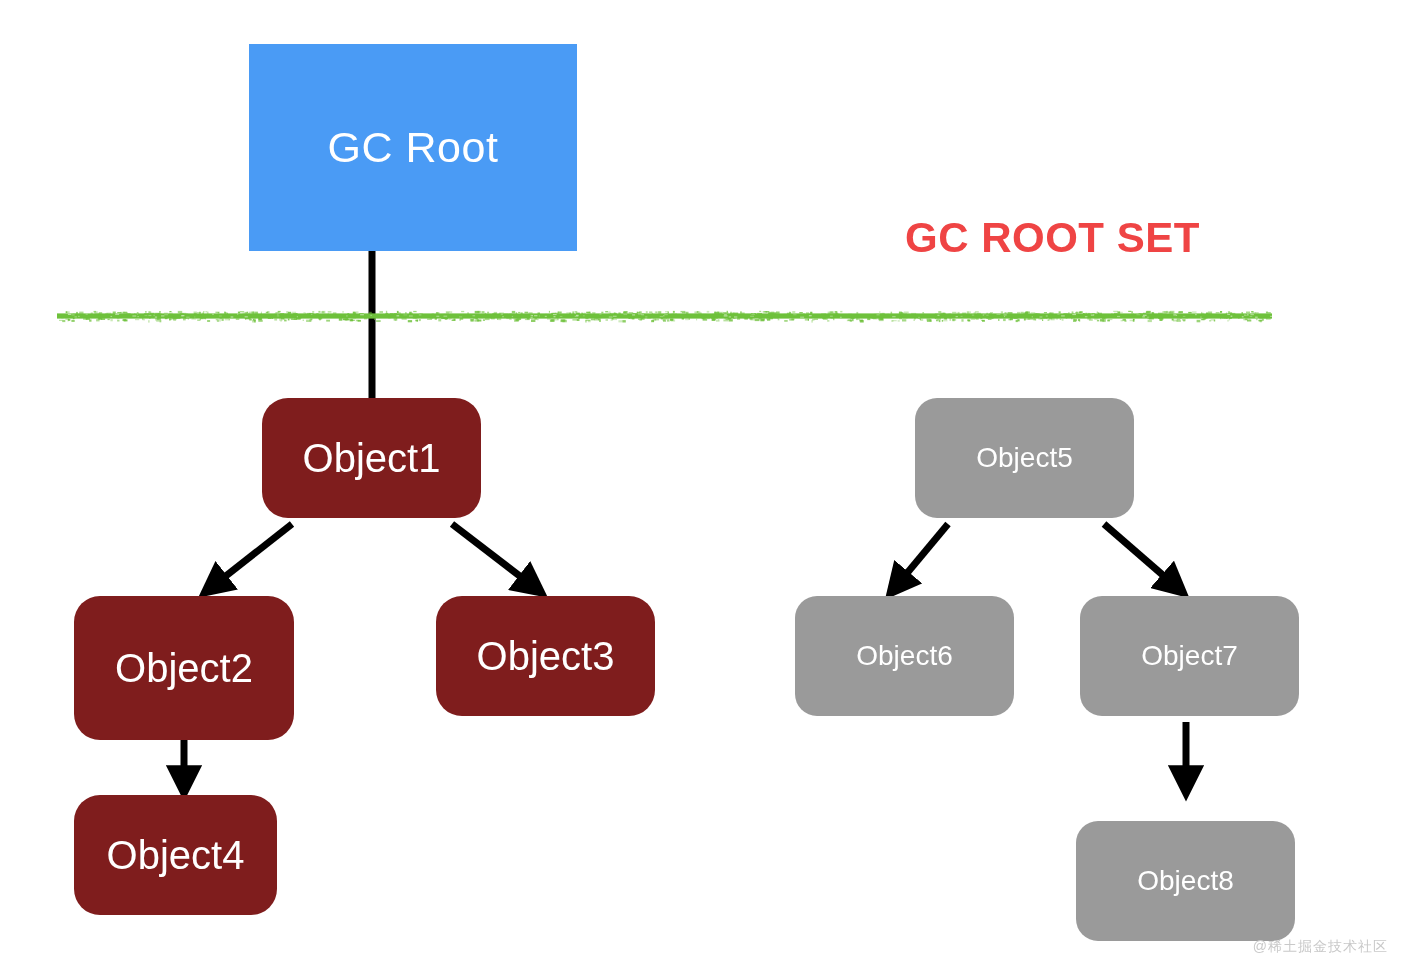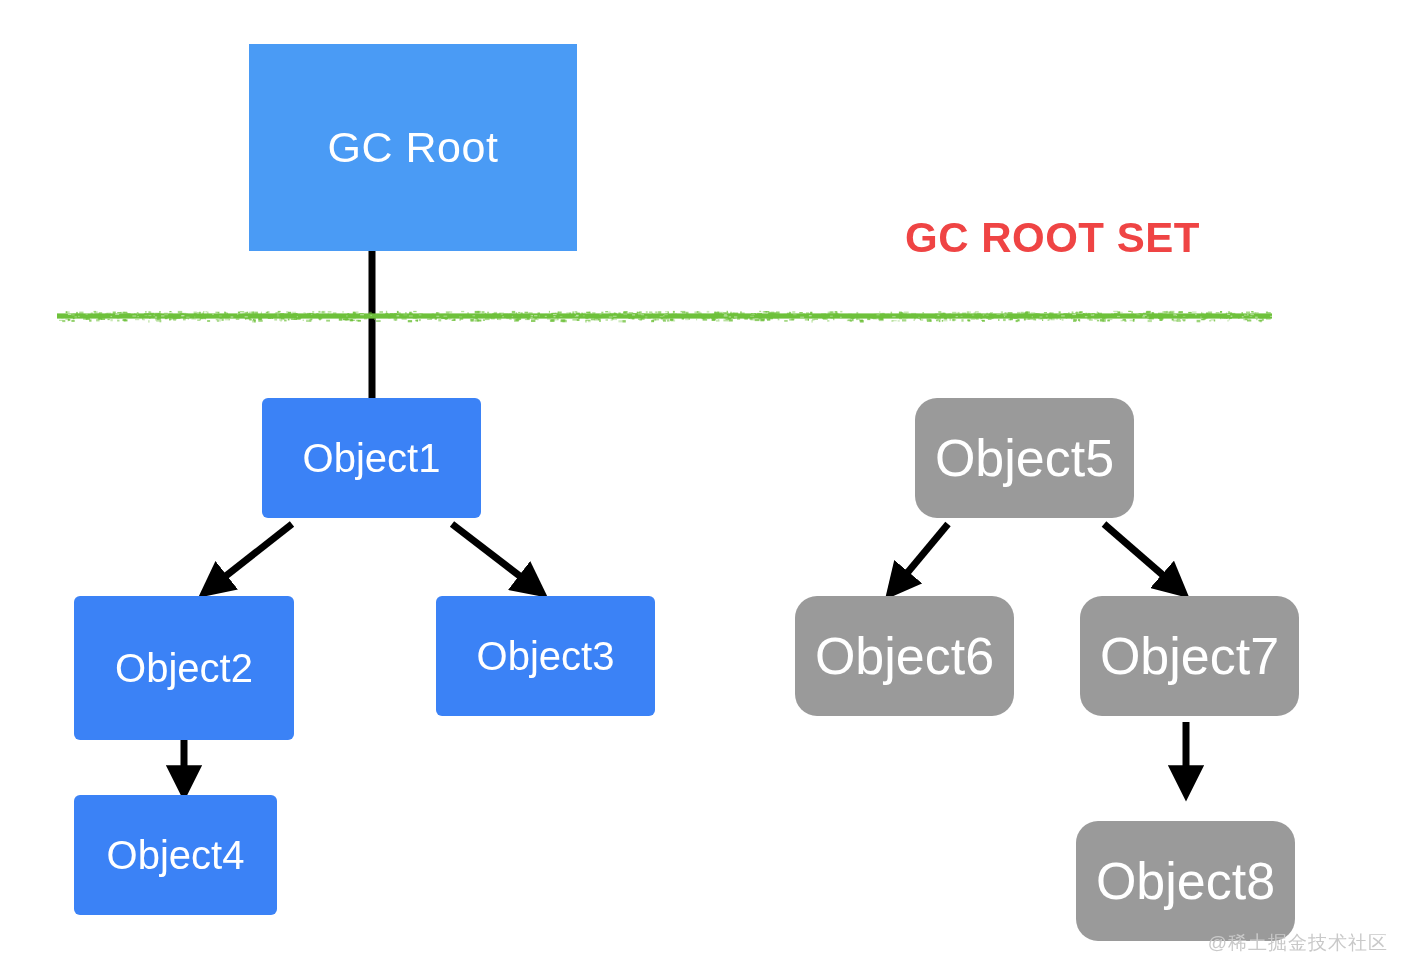--- a/index.html
+++ b/index.html
@@ -44,29 +44,29 @@
     white-space: nowrap;
   }
   .node.root {
     background: #4A9BF5;
     border-radius: 0;
     font-size: 43px;
     font-weight: 400;
     letter-spacing: 0.5px;
   }
   .node.live {
-    background: #3b82f6;
-    border-radius: 6px;
+    background: #7f1d1d;
+    border-radius: 26px;
     font-size: 40px;
     font-weight: 400;
   }
   .node.dead {
     background: #9A9A9A;
     border-radius: 22px;
-    font-size: 52px;
+    font-size: 28px;
     font-weight: 400;
   }
   
   #region-caption {
     position: absolute;
     left: 905px;
     top: 214px;
     font-size: 42px;
     font-weight: bold;
     color: #ef4444;
@@ -80,21 +80,21 @@
     left: 57px;
     top: 308px;
     width: 1215px;
     height: 16px;
   }
   
   #watermark {
     position: absolute;
     right: 18px;
     bottom: 16px;
-    font-size: 19px;
+    font-size: 14px;
     color: #c9c9c9;
     letter-spacing: 1px;
     white-space: nowrap;
     user-select: none;
   }
 </style>
 </head>
 <body>
 
 <div id="canvas">

